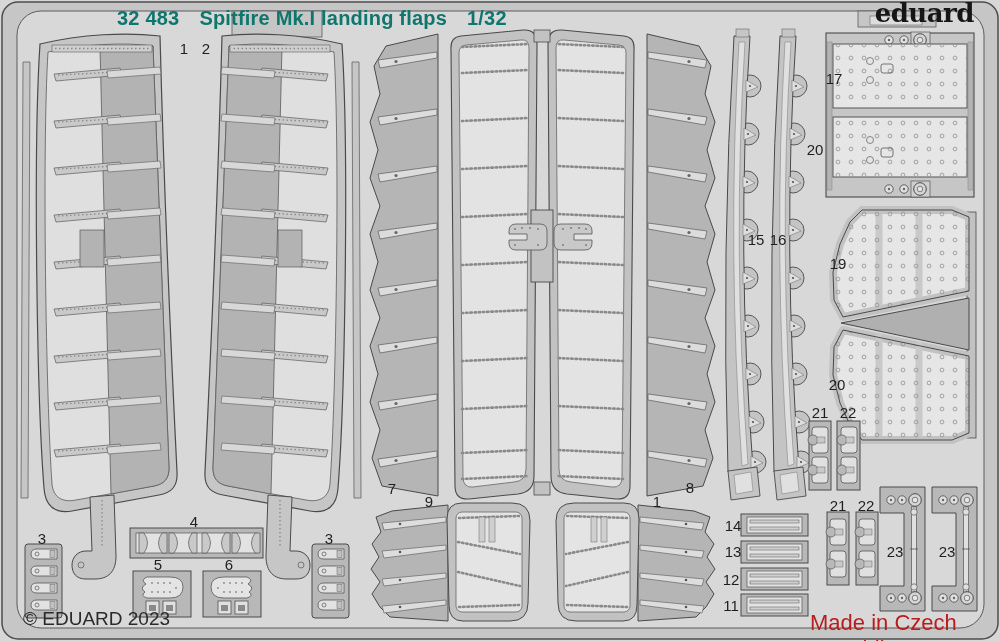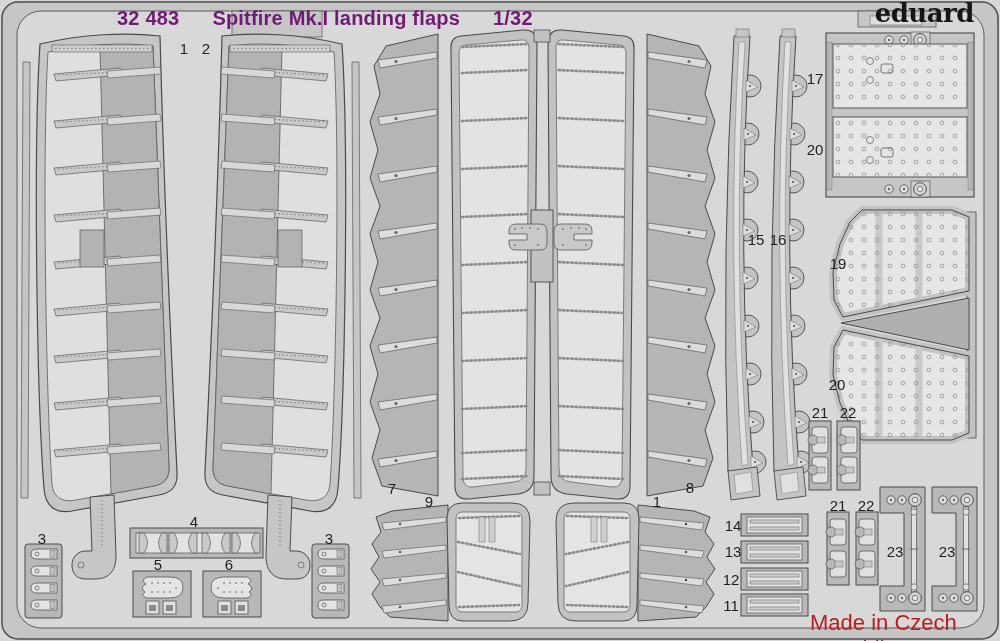--- a/index.html
+++ b/index.html
@@ -1,20 +1,20 @@
 <!DOCTYPE html>
 <html><head>
 <meta charset="utf-8">
 <style>
   html,body{margin:0;padding:0;background:#d7d7d7}
   .stage{position:relative;width:1000px;height:641px;overflow:hidden;
          font-family:"Liberation Sans",sans-serif;color:#222;background:#d7d7d7}
   .stage svg{position:absolute;left:0;top:0}
-  .hdr{position:absolute;left:117px;top:7px;display:flex;gap:33px;
-       font-weight:bold;font-size:20px;color:#701a75;letter-spacing:.2px;white-space:nowrap}
+  .hdr{position:absolute;left:117px;top:7px;display:flex;gap:20px;
+       font-weight:bold;font-size:20px;color:#0f766e;letter-spacing:.2px;white-space:nowrap}
   .logo{position:absolute;right:26px;top:-2px;font-family:"DejaVu Serif",serif;
         font-weight:bold;font-size:26px;color:#151515;letter-spacing:-.5px}
   .copy{position:absolute;left:23px;top:608px;font-size:19px;color:#2a2a2a}
   .made{position:absolute;left:810px;top:610px;font-size:22px;color:#b91c1c}
   .pl{position:absolute;transform:translate(-50%,-50%);font-size:15px;color:#1f1f1f;white-space:nowrap}
 </style>
 </head>
 <body>
 
 <div class="stage">
@@ -319,40 +319,41 @@
   </g>
   <use href="#p9" transform="translate(1086 0) scale(-1 1)"></use>
 </svg>
 
   <div class="hdr">
     <span>32 483</span>
     <span>Spitfire Mk.I landing flaps</span>
     <span>1/32</span>
   </div>
   <div class="logo">eduard</div>
+  <div class="copy">© EDUARD 2023</div>
   <div class="made">Made in Czech Republic</div>
 
   <div class="pl" style="left:184px;top:48px">1</div>
   <div class="pl" style="left:206px;top:48px">2</div>
   <div class="pl" style="left:42px;top:538px">3</div>
   <div class="pl" style="left:194px;top:521px">4</div>
   <div class="pl" style="left:158px;top:564px">5</div>
   <div class="pl" style="left:229px;top:564px">6</div>
   <div class="pl" style="left:329px;top:538px">3</div>
   <div class="pl" style="left:392px;top:488px">7</div>
   <div class="pl" style="left:429px;top:501px">9</div>
   <div class="pl" style="left:657px;top:501px">1</div>
   <div class="pl" style="left:690px;top:487px">8</div>
   <div class="pl" style="left:731px;top:605px">11</div>
   <div class="pl" style="left:731px;top:579px">12</div>
   <div class="pl" style="left:733px;top:551px">13</div>
   <div class="pl" style="left:733px;top:525px">14</div>
   <div class="pl" style="left:756px;top:239px">15</div>
   <div class="pl" style="left:778px;top:239px">16</div>
-  <div class="pl" style="left:815px;top:78px">17</div>
+  <div class="pl" style="left:834px;top:78px">17</div>
   <div class="pl" style="left:815px;top:149px">20</div>
   <div class="pl" style="left:838px;top:263px">19</div>
   <div class="pl" style="left:837px;top:384px">20</div>
   <div class="pl" style="left:820px;top:412px">21</div>
   <div class="pl" style="left:848px;top:412px">22</div>
   <div class="pl" style="left:838px;top:505px">21</div>
   <div class="pl" style="left:866px;top:505px">22</div>
   <div class="pl" style="left:895px;top:551px">23</div>
   <div class="pl" style="left:947px;top:551px">23</div>
 </div>

